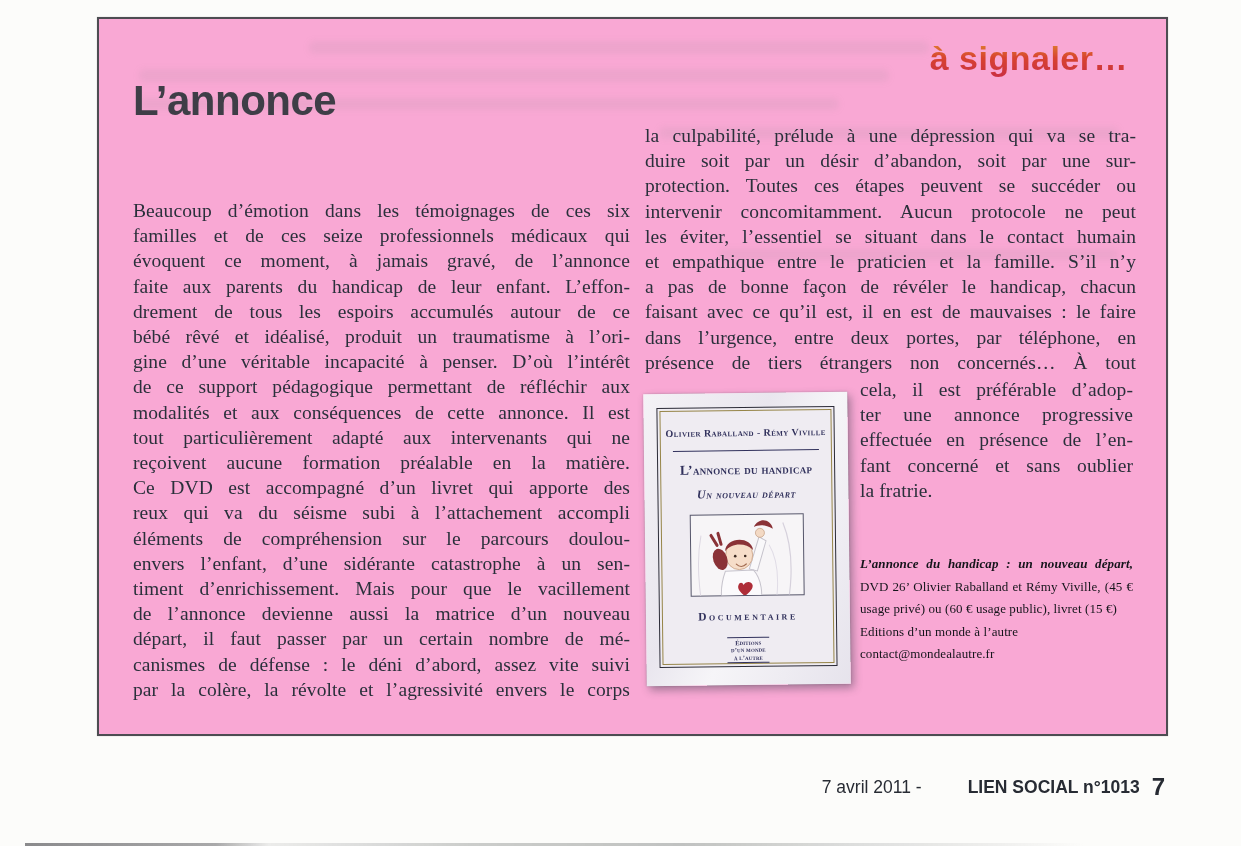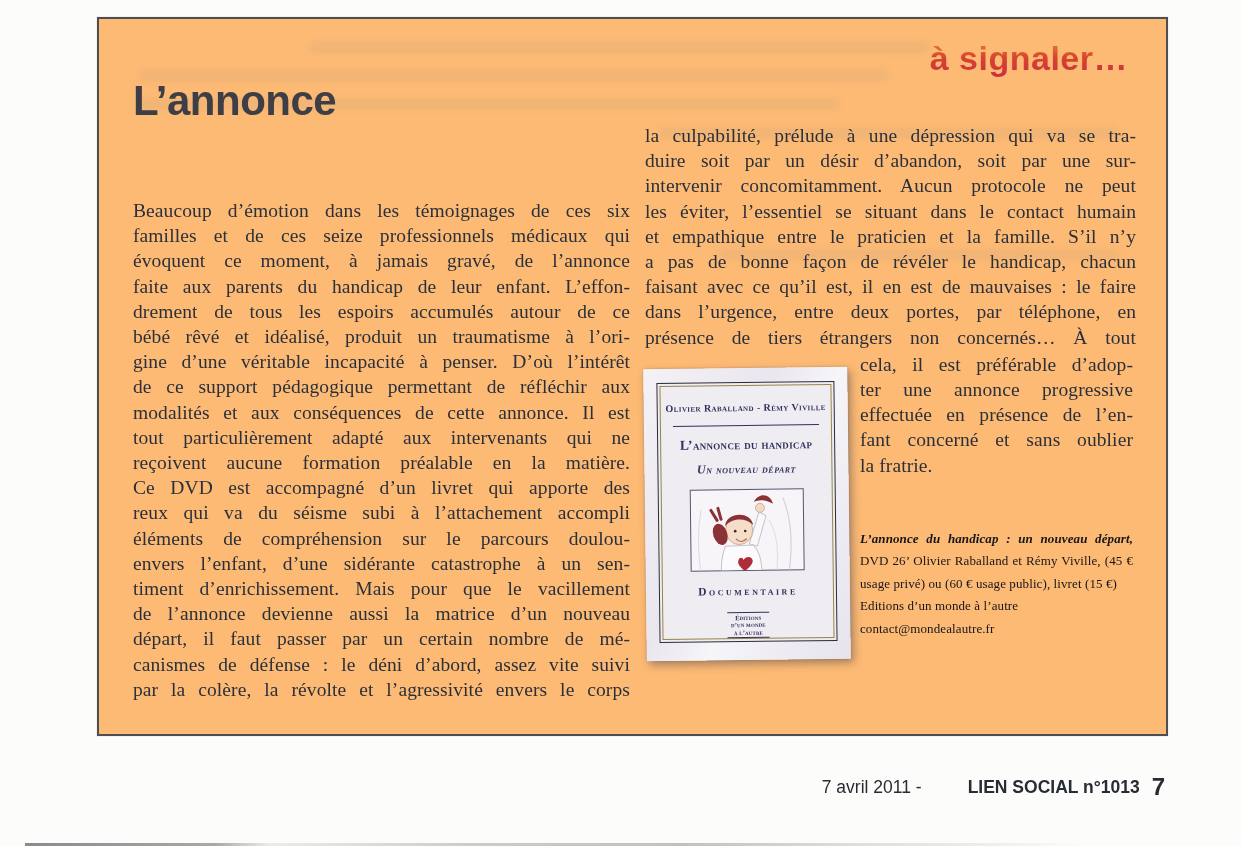--- a/index.html
+++ b/index.html
@@ -7,21 +7,21 @@
     width: 1241px; height: 846px;
     background: #fcfcfa;
     font-family: "Liberation Sans", sans-serif;
     position: relative;
     overflow: hidden;
   }
   .panel {
     position: absolute;
     left: 97px; top: 17px;
     width: 1067px; height: 715px;
-    background: #fdba74;
+    background: #f9a8d4;
     border: 2px solid #4d4d52;
     box-shadow: 0 0 1px rgba(0,0,0,0.25);
   }
   
   .ghost {
     position: absolute;
     background: rgba(120,138,128,0.09);
     filter: blur(3px);
     border-radius: 5px;
     pointer-events: none;
@@ -225,20 +225,21 @@
       <div class="jline">de l’annonce devienne aussi la matrice d’un nouveau</div>
       <div class="jline">départ, il faut passer par un certain nombre de mé-</div>
       <div class="jline">canismes de défense : le déni d’abord, assez vite suivi</div>
       <div class="jline">par la colère, la révolte et l’agressivité envers le corps</div>
     </div>
 
   <div class="right-col bodytext">
     <div>
         <div class="jline">la culpabilité, prélude à une dépression qui va se tra-</div>
         <div class="jline">duire soit par un désir d’abandon, soit par une sur-</div>
+        <div class="jline">protection. Toutes ces étapes peuvent se succéder ou</div>
         <div class="jline">intervenir concomitamment. Aucun protocole ne peut</div>
         <div class="jline">les éviter, l’essentiel se situant dans le contact humain</div>
         <div class="jline">et empathique entre le praticien et la famille. S’il n’y</div>
         <div class="jline">a pas de bonne façon de révéler le handicap, chacun</div>
         <div class="jline">faisant avec ce qu’il est, il en est de mauvaises : le faire</div>
         <div class="jline">dans l’urgence, entre deux portes, par téléphone, en</div>
         <div class="jline">présence de tiers étrangers non concernés… À tout</div>
       </div>
 
     <div class="rc-row">

